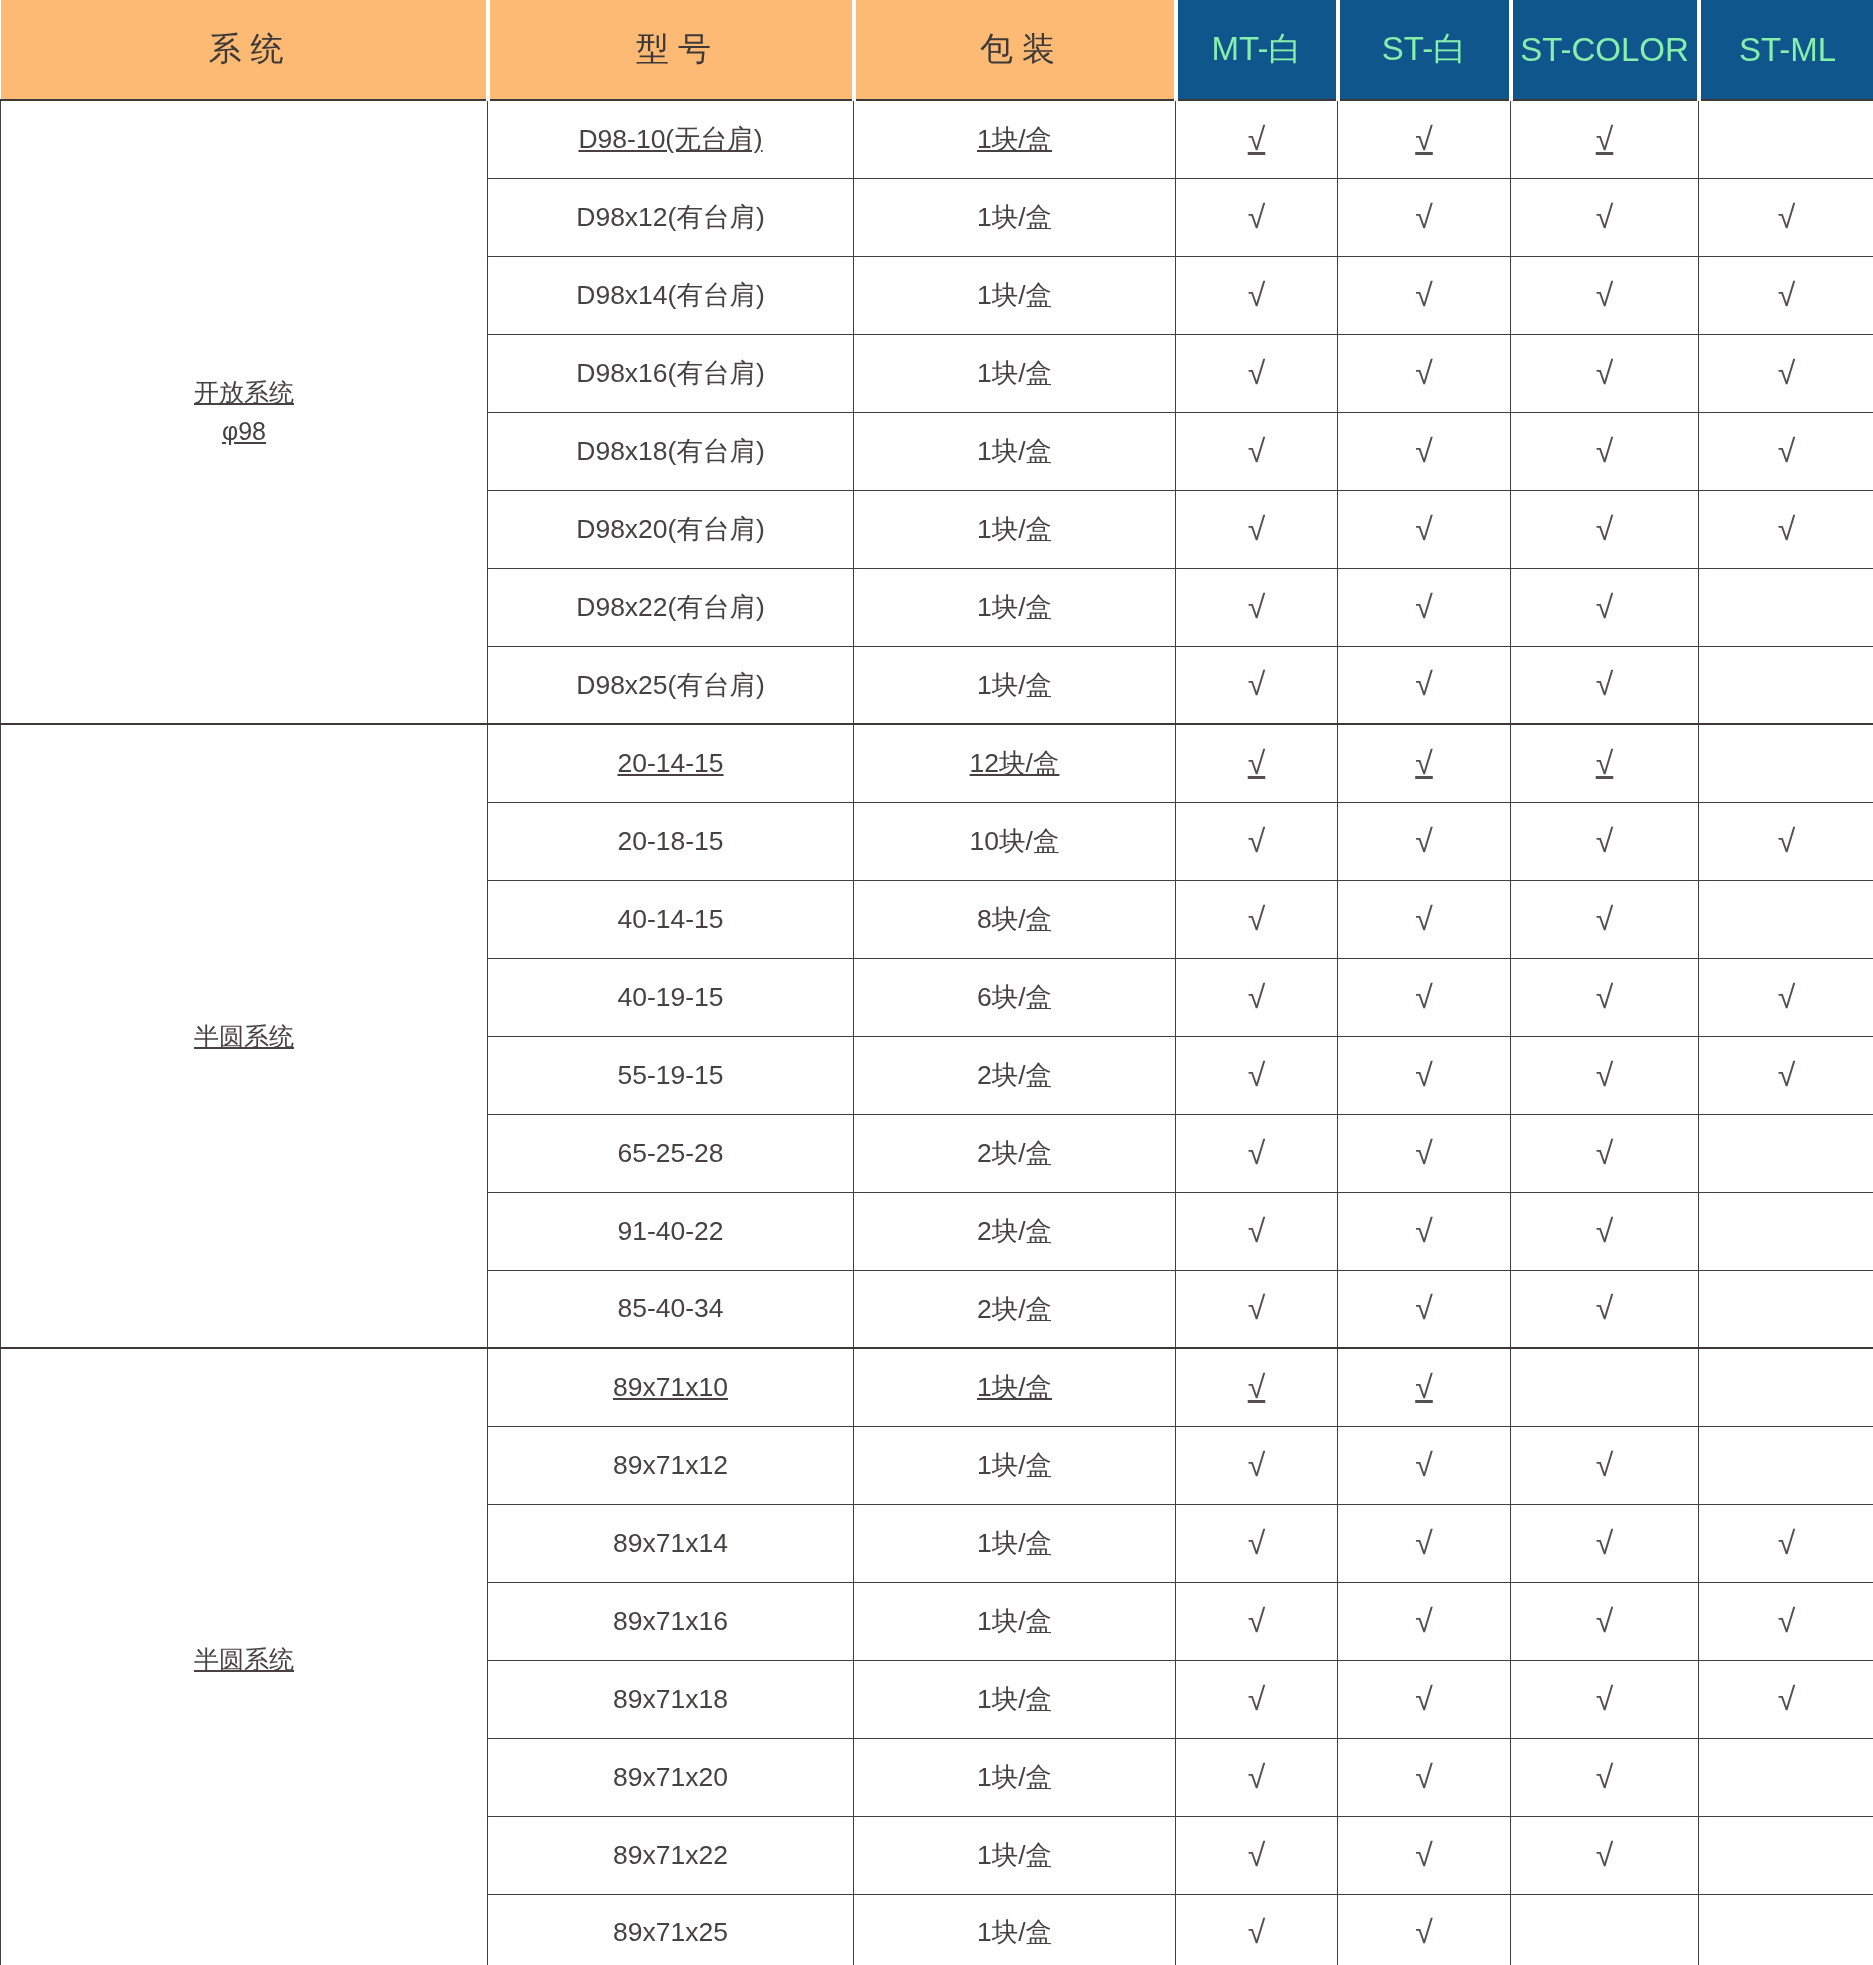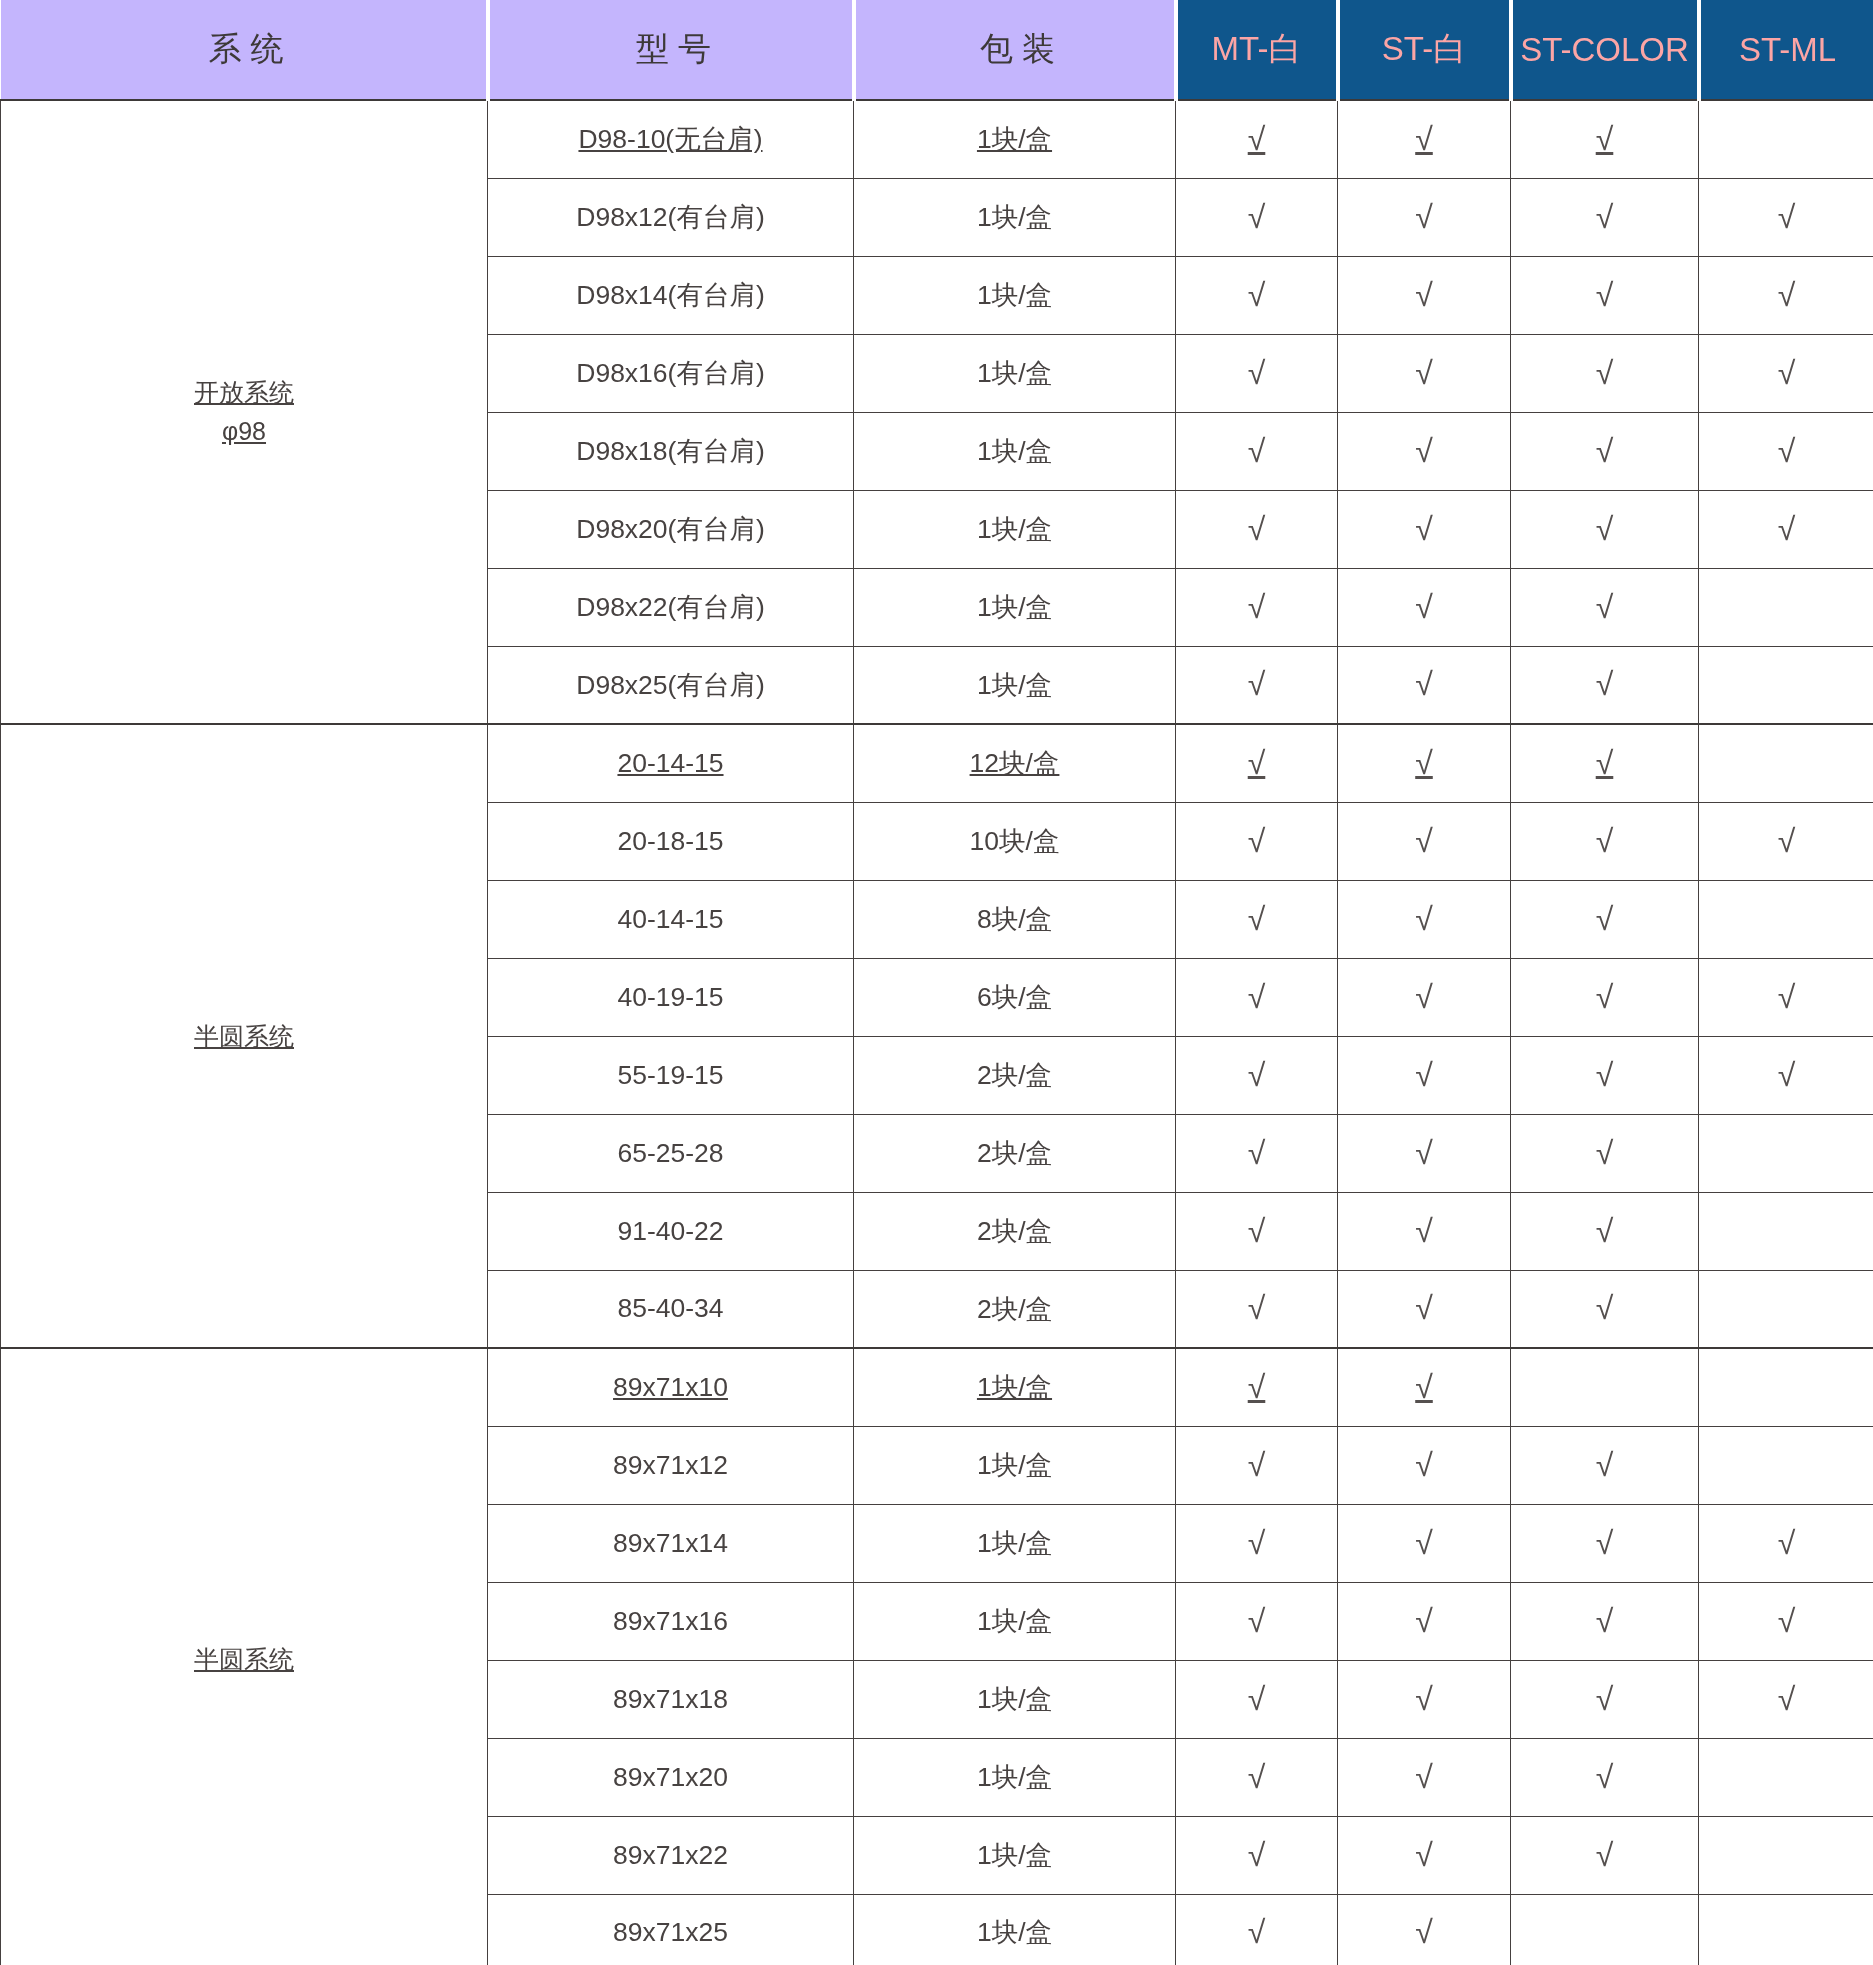--- a/index.html
+++ b/index.html
@@ -17,22 +17,22 @@
   }
   
   thead tr { height: 100px; }
   thead th {
     font-size: 33px;
     font-weight: 400;
     text-align: center;
     vertical-align: middle;
     padding: 0;
   }
-  th.hdr-gray { background: #c4b5fd; color: #3d3938; padding-left: 6px; }
-  th.hdr-blue { background: #0f568c; color: #fca5a5; }
+  th.hdr-gray { background: #fdba74; color: #3d3938; padding-left: 6px; }
+  th.hdr-blue { background: #0f568c; color: #86efac; }
   thead th + th { border-left: 4.4px solid #ffffff; }
   
   tbody tr { height: 78px; }
   tbody td {
     padding: 0;
     text-align: center;
     vertical-align: middle;
     border-top: 1.5px solid #45403f;
     border-left: 1.5px solid #45403f;
     font-size: 26.5px;

